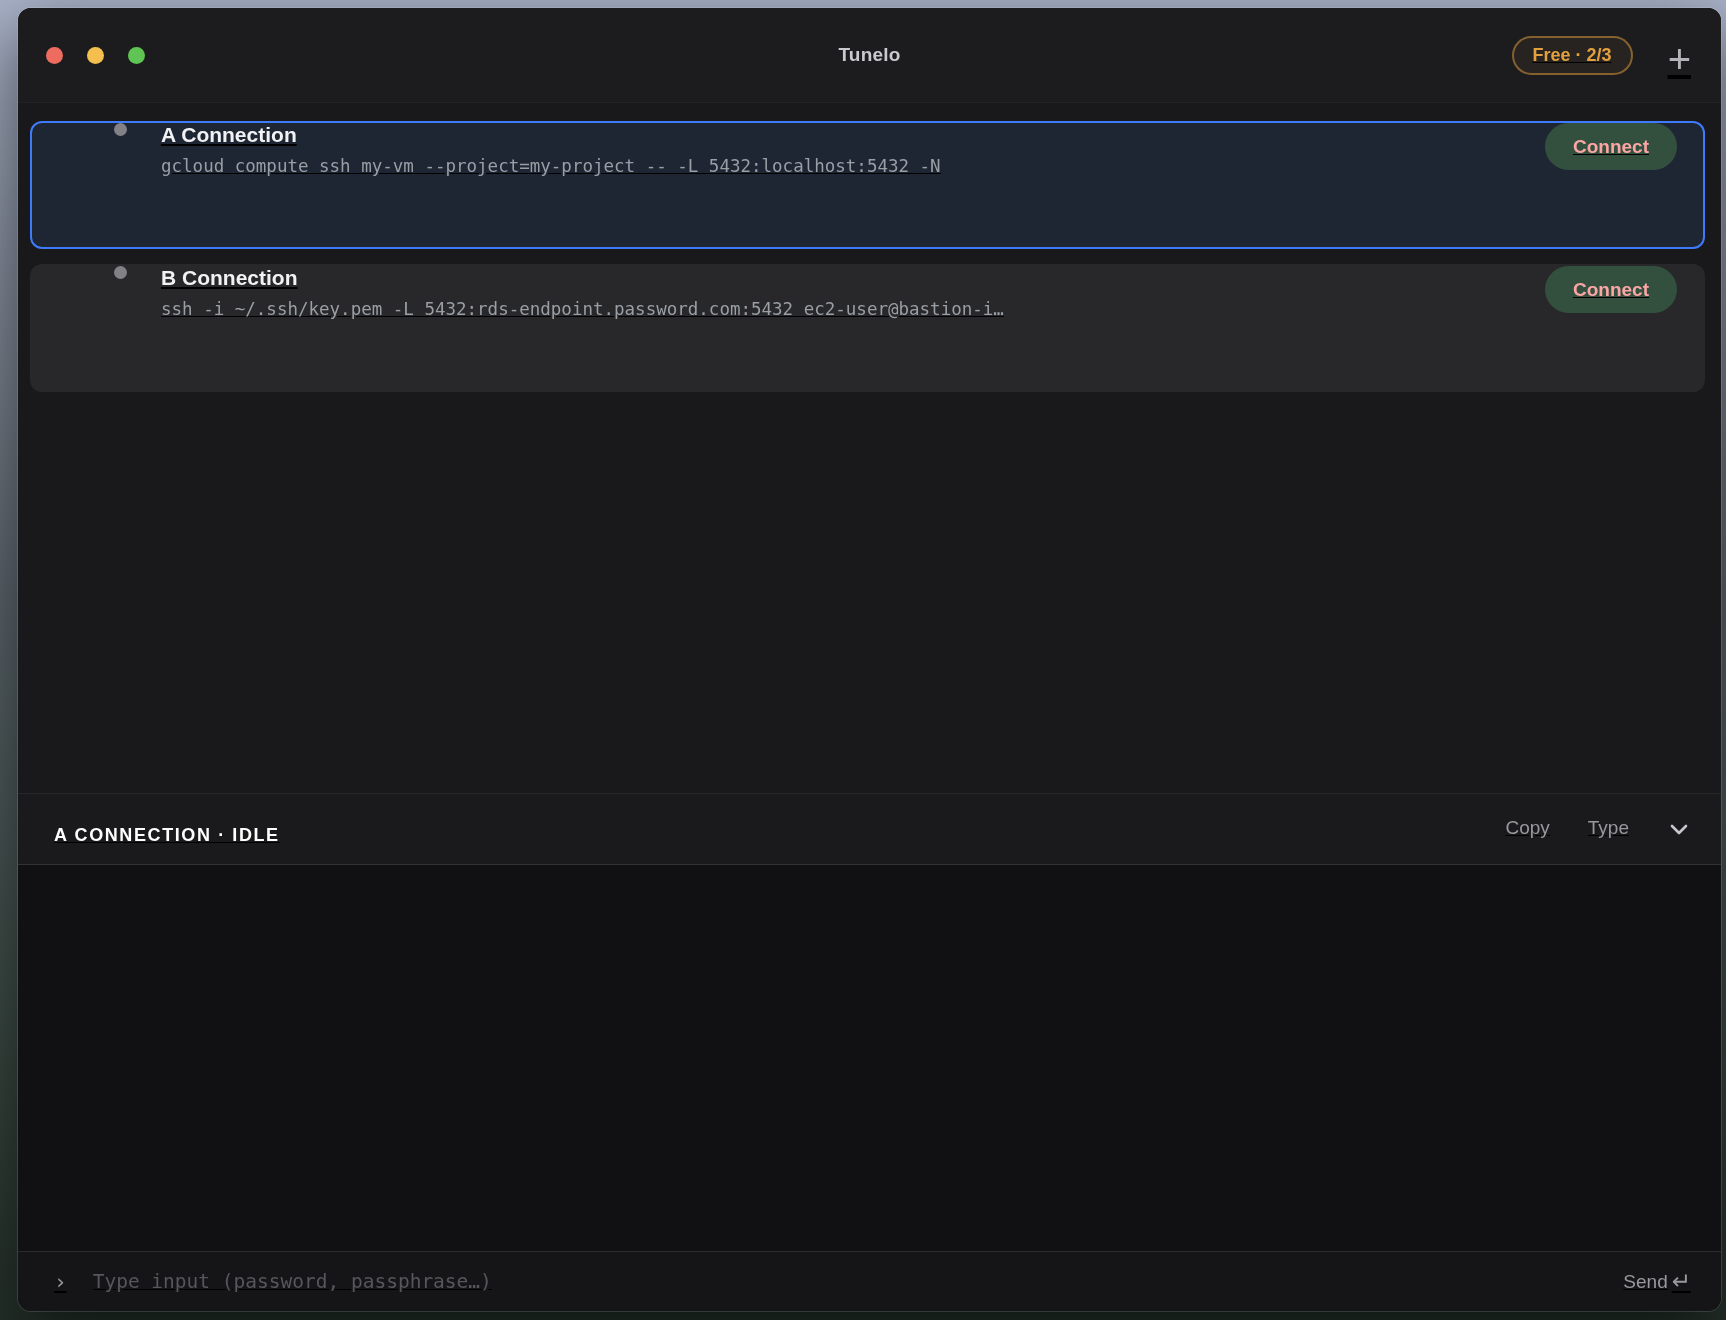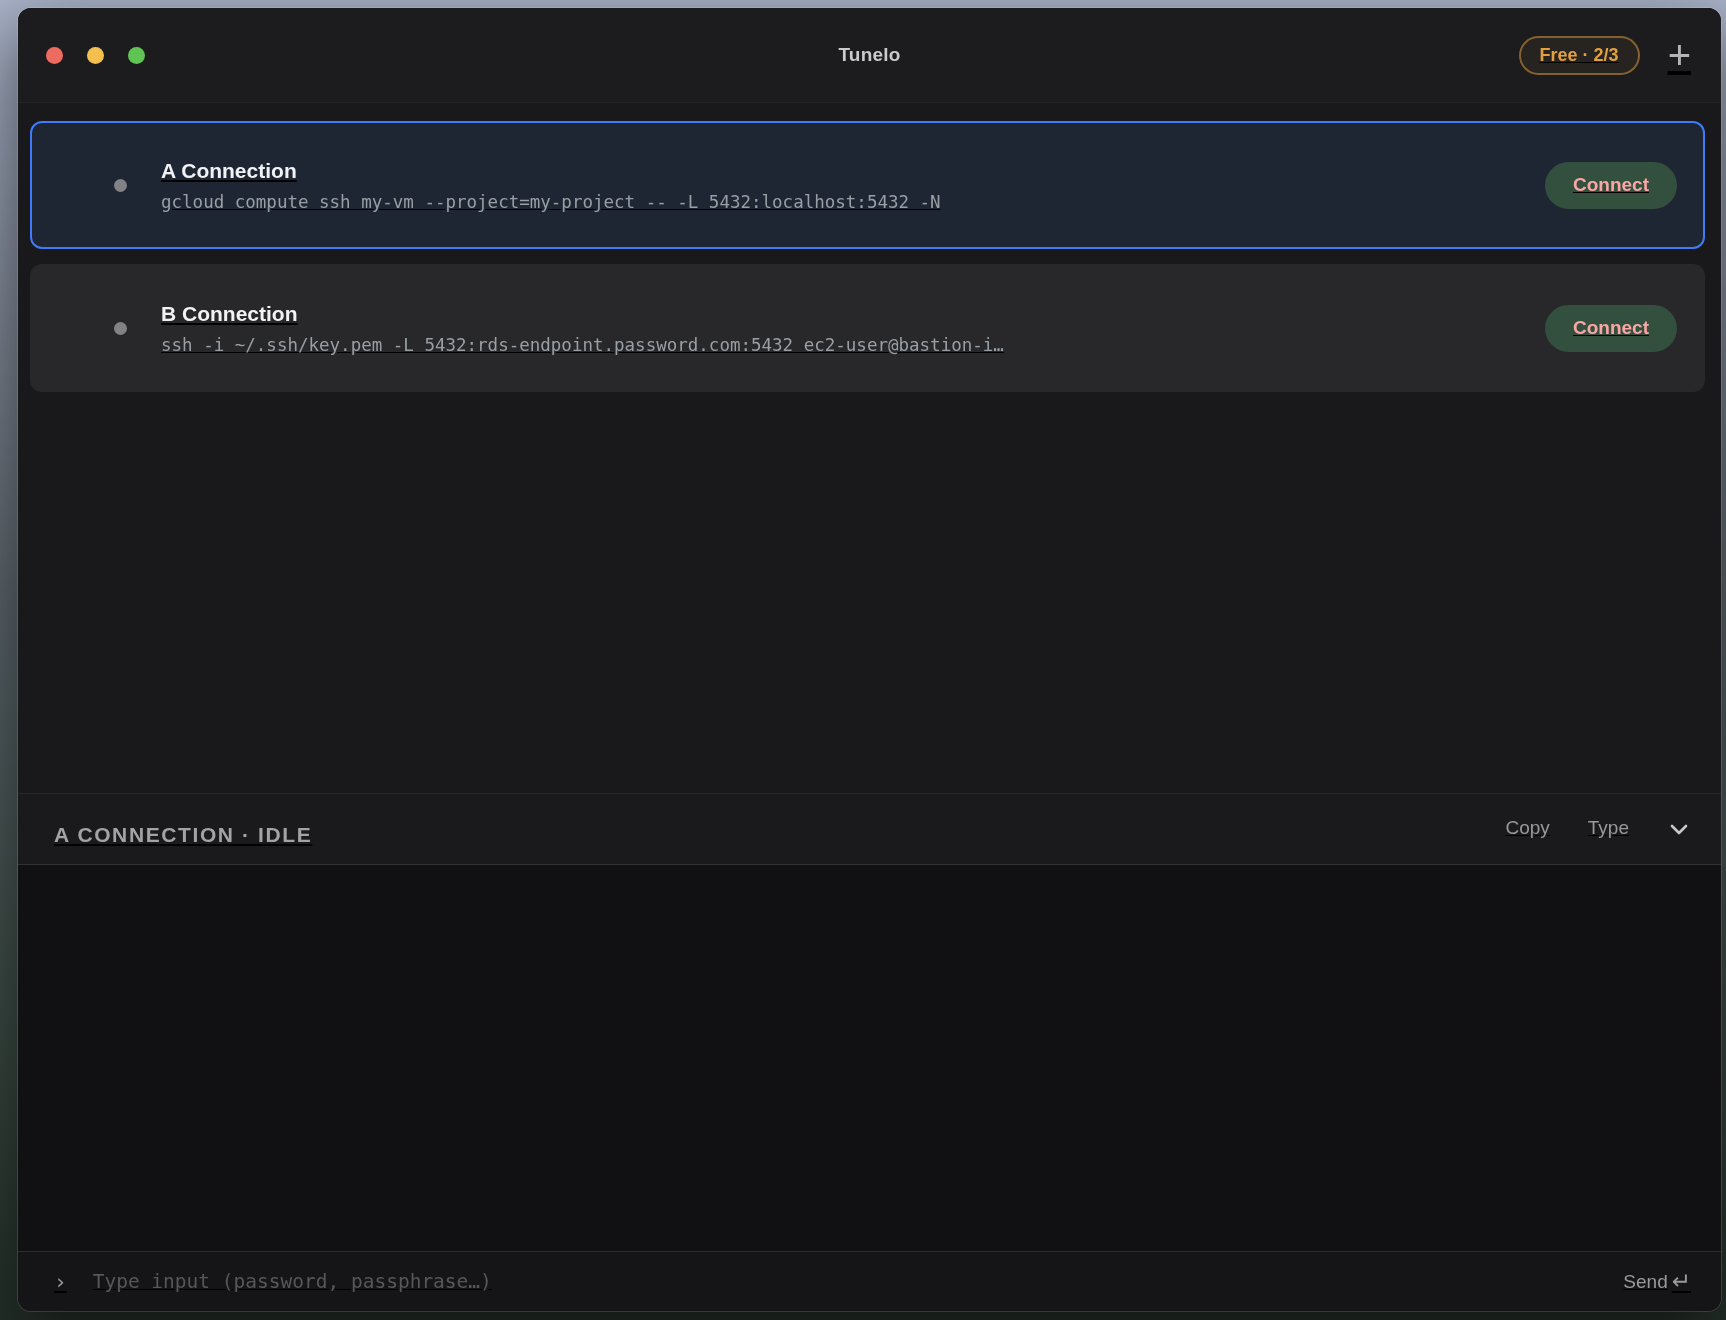--- a/index.html
+++ b/index.html
@@ -23,35 +23,35 @@
   }
   .traffic { display:flex; gap:24px; }
   .light { width:17px; height:17px; border-radius:50%; cursor:pointer; }
   .light.red    { background:#ed6b5f; }
   .light.yellow { background:#f5bf4f; }
   .light.green  { background:#5fc454; }
   .win-title {
     position:absolute; left:50%; top:50%; transform:translate(-50%,-50%);
     color:#c9c9ce; font-size:19px; font-weight:700; letter-spacing:.2px;
   }
-  .tb-right { margin-left:auto; display:flex; align-items:center; gap:26px; }
+  .tb-right { margin-left:auto; display:flex; align-items:flex-end; gap:33px; }
   .plan-badge {
     border:2px solid rgba(226,160,62,0.5); color:#e2a03e;
     background:rgba(226,160,62,0.06);
     font-size:18px; font-weight:700; padding:7px 19px; border-radius:999px;
     cursor:pointer; white-space:nowrap;
   }
   .plus-btn {
     color:#b3b3b8; font-size:40px; font-weight:200; line-height:0.8;
     cursor:pointer; user-select:none; padding:0 2px;
   }
   
   .conn-list { flex:none; padding:18px 16px 0 12px; }
   .card {
-    height:128px; border-radius:12px; display:flex; align-items:center;
+    height:128px; border-radius:12px; display:flex; 
     padding-right:26px; margin-bottom:15px; cursor:pointer;
     background:#28282a; border:2px solid transparent;
   }
   .card.selected { background:#1e2634; border-color:#3e7bfa; }
   .status-dot {
     flex:none; width:13px; height:13px; border-radius:50%;
     background:#818186; margin-left:82px; margin-right:34px;
   }
   .card-text { flex:1; min-width:0; display:flex; flex-direction:column; gap:9px; }
   .card-name { color:#f2f2f4; font-size:21px; font-weight:700; }
@@ -64,21 +64,21 @@
     border:none; border-radius:999px; padding:0 28px; height:47px;
     font-family:inherit; font-size:19px; font-weight:700; cursor:pointer;
   }
   .fill-space { flex:1; }
   
   .log-header {
     flex:none; height:72px; display:flex; align-items:center;
     padding:0 30px 0 36px; background:#1a1a1c;
     border-top:1px solid #27272a; border-bottom:1px solid #323235;
   }
-  .log-title { color:#a3a3a3; font-size:21px; font-weight:700; letter-spacing:1.6px;margin-top:12px; }
+  .log-title { color:#ffffff; font-size:18px; font-weight:700; letter-spacing:1.6px;margin-top:12px; }
   .log-actions { margin-left:auto; display:flex; align-items:flex-start; gap:38px; }
   .log-action { color:#98989d; font-size:19px; cursor:pointer; background:none; border:none; font-family:inherit; }
   .chev { cursor:pointer; display:flex; align-items:center; }
   .log-area { flex:1; background:#111113; }
   
   .input-bar {
     flex:none; height:60px; display:flex; align-items:center; gap:26px;
     padding:0 30px 0 36px; background:#151517; border-top:1px solid #2c2c2e;
   }
   .prompt-glyph { color:#97979c; font-size:21px; font-family:"DejaVu Sans Mono",monospace; }

